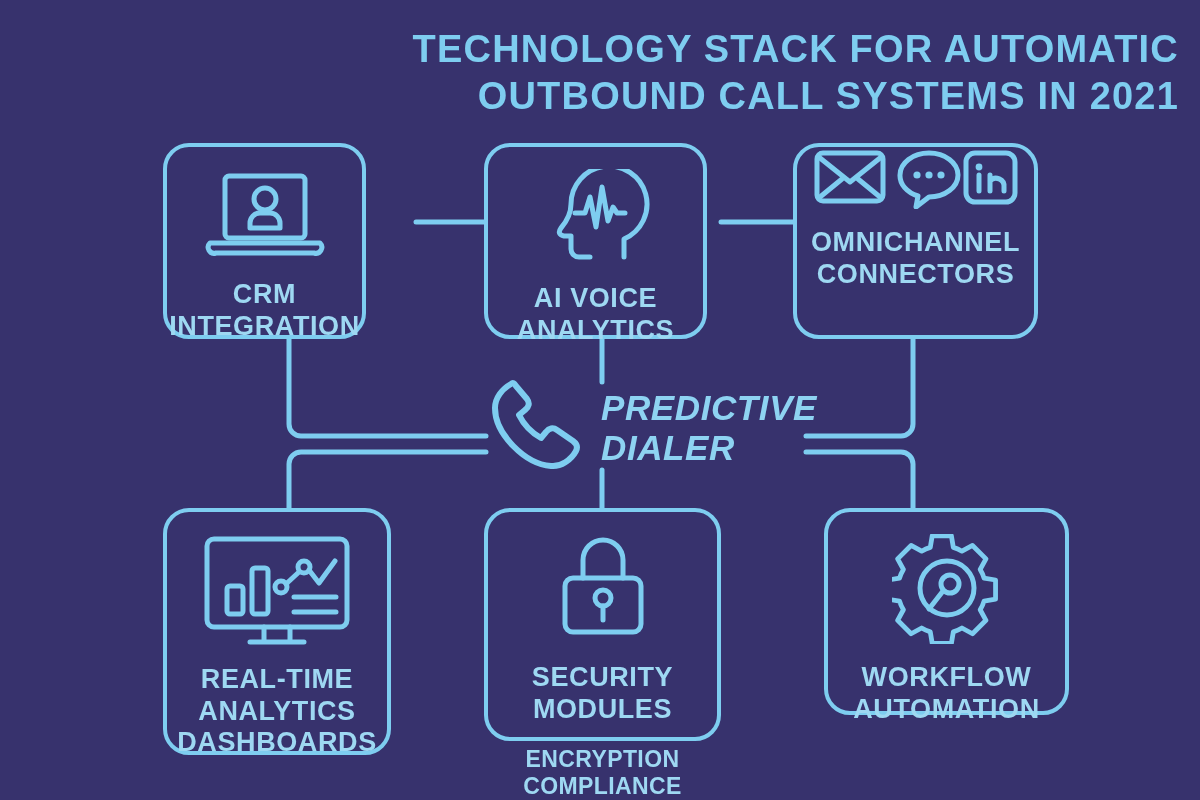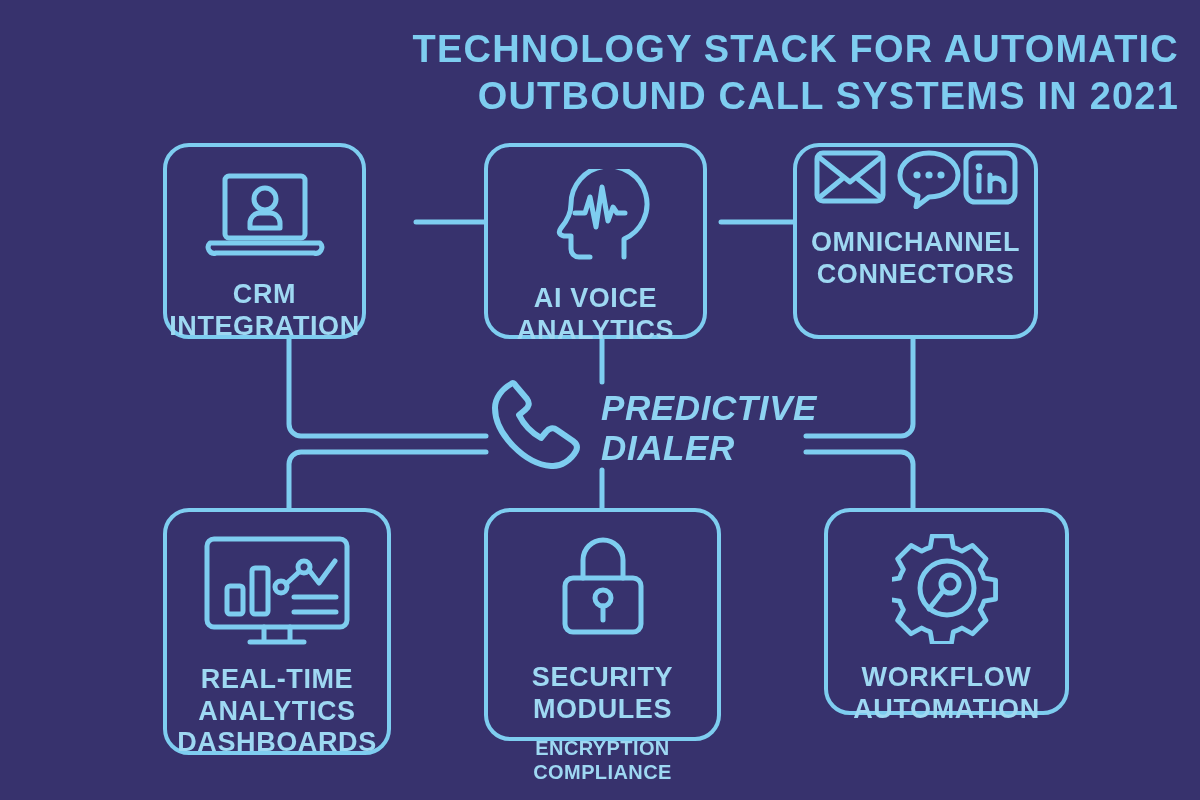--- a/index.html
+++ b/index.html
@@ -58,25 +58,26 @@
     font-weight: bold;
     font-size: 27px;
     line-height: 1.17;
     letter-spacing: 0.6px;
     text-align: center;
     white-space: pre-line;
   }
   .card .card-sub {
     color: #9ed8f2;
     font-weight: bold;
-    font-size: 20px;
+    font-size: 23px;
     line-height: 1.18;
     letter-spacing: 0.4px;
     text-align: center;
     white-space: pre-line;
+    margin-top: 9px;
   }
 
   
   #card-crm        { left: 163px; top: 143px; width: 203px; height: 196px; padding-top: 24px; }
   #card-ai         { left: 484px; top: 143px; width: 223px; height: 196px; padding-top: 22px; }
   #card-omni       { left: 793px; top: 143px; width: 245px; height: 196px; }
   #card-rta        { left: 163px; top: 508px; width: 228px; height: 247px; padding-top: 22px; }
   #card-sec        { left: 484px; top: 508px; width: 237px; height: 233px; padding-top: 22px; gap: 12px; }
   #card-wf         { left: 824px; top: 508px; width: 245px; height: 207px; padding-top: 22px; }
 

